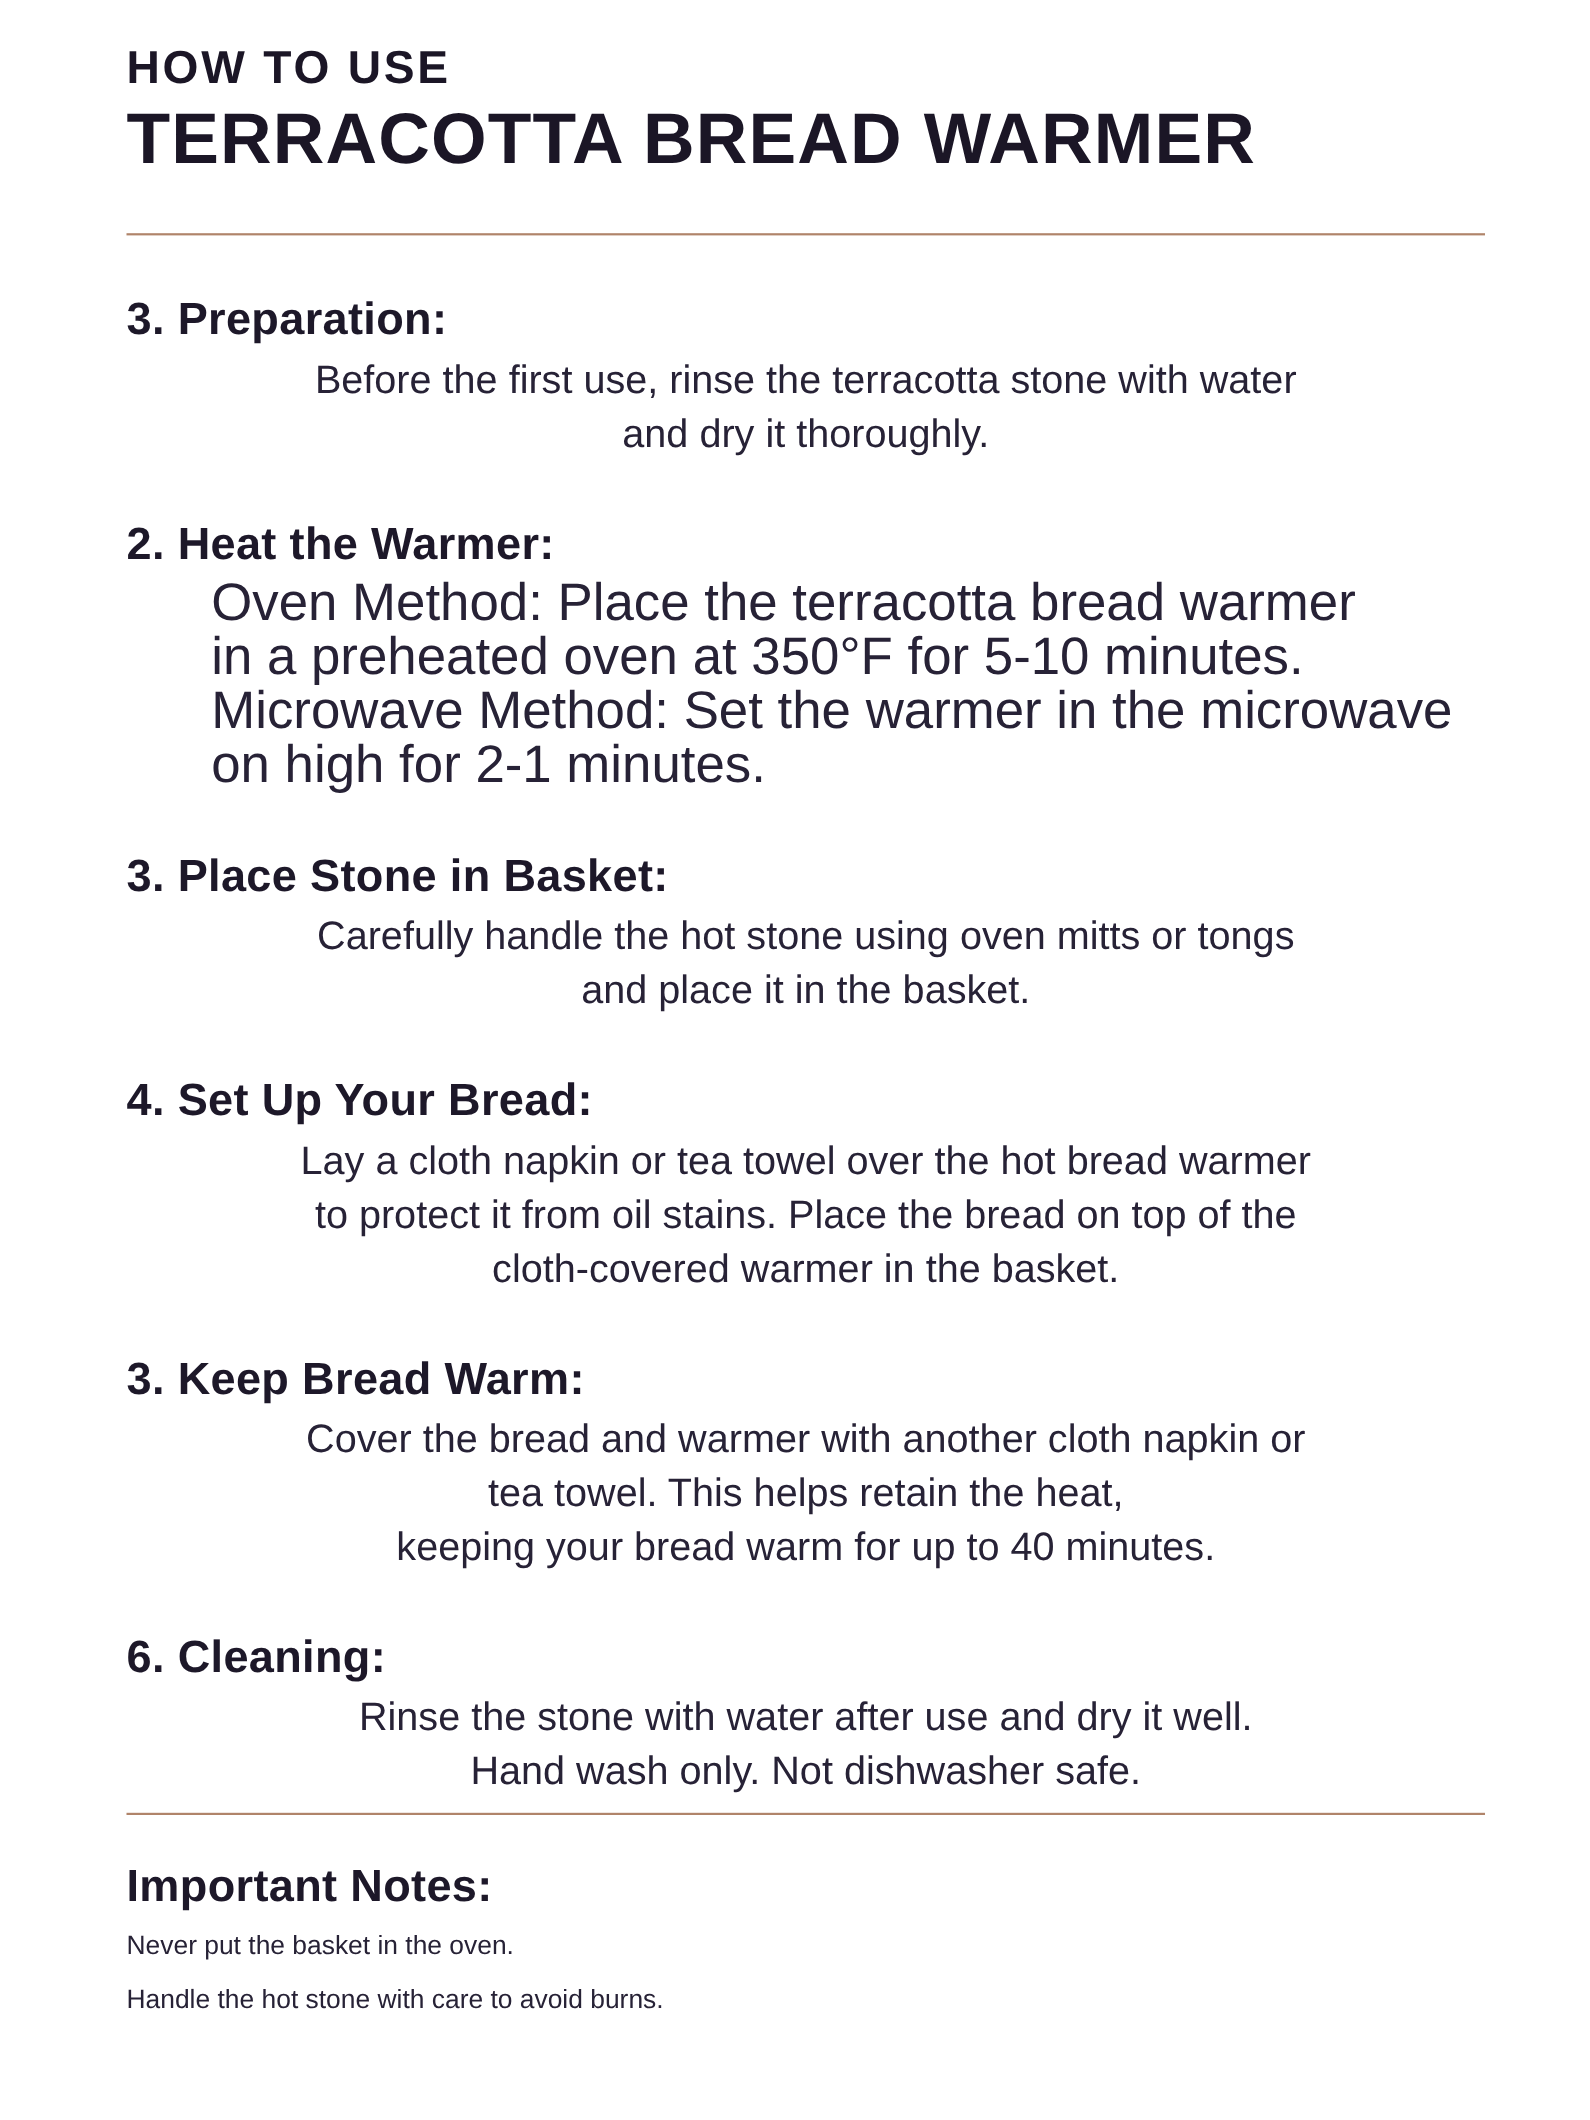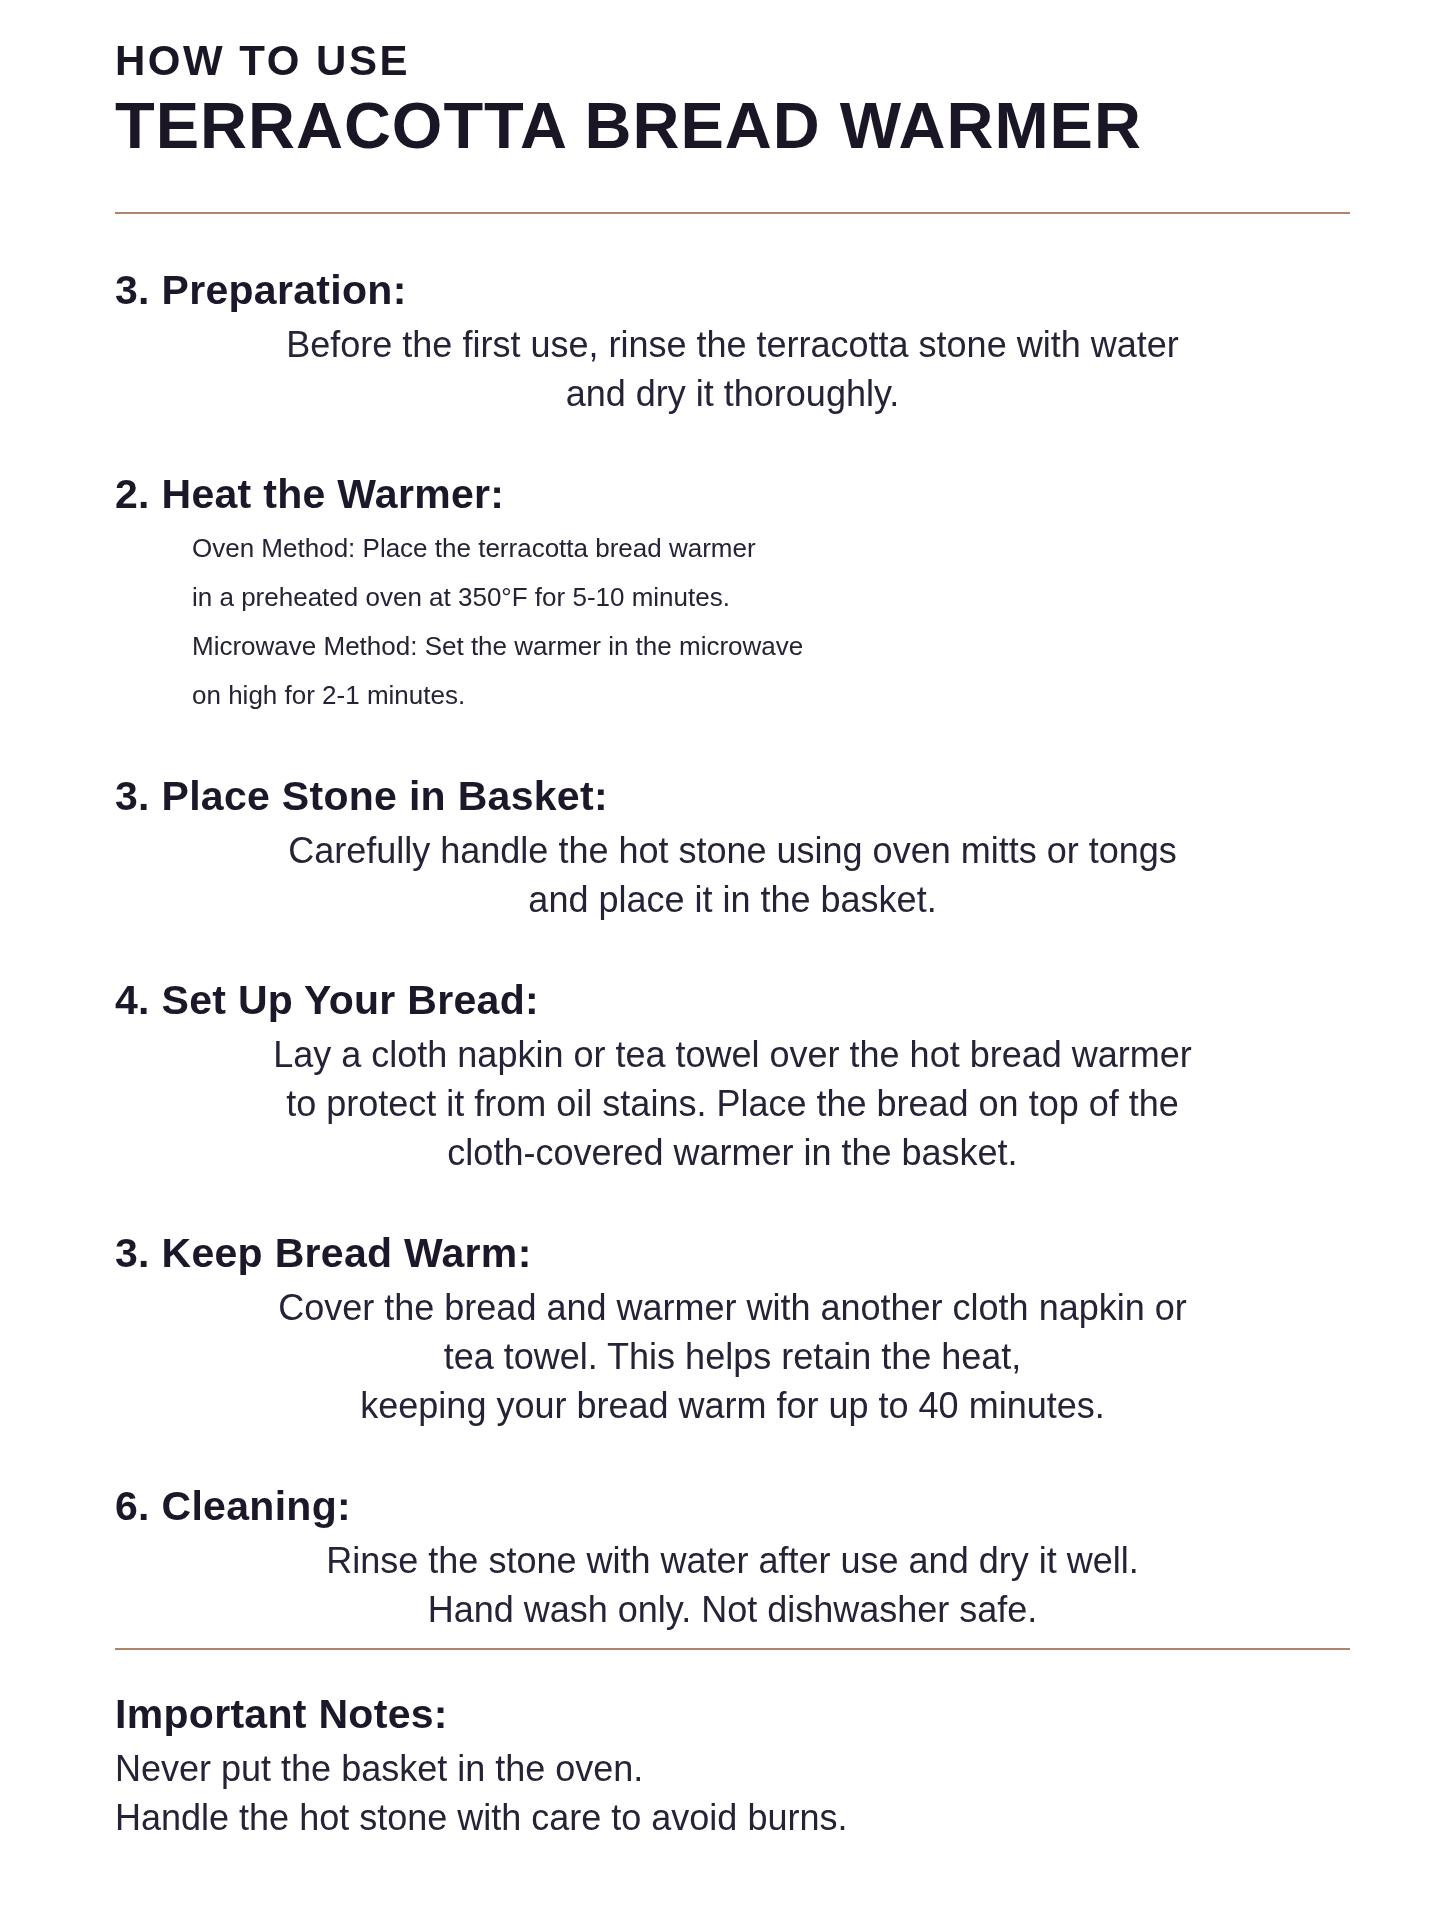--- a/index.html
+++ b/index.html
@@ -72,30 +72,30 @@
     width: 77px;
     flex: 0 0 77px;
     padding-top: 17px;
   }
   .bullet-square {
     width: 13px;
     height: 13px;
     background: #1d1829;
   }
   .bullet-text {
-    font-size: 26px;
+    font-size: 48px;
     line-height: 49px;
     white-space: pre-line;
     color: #272236;
   }
   .notes {
     margin-top: 38px;
   }
   .notes-line {
-    font-size: 36px;
+    font-size: 24px;
     line-height: 49px;
     color: #272236;
   }
 </style>
 </head>
 <body>
 
 <div class="content">
 
   <div class="kicker">HOW TO USE</div>

